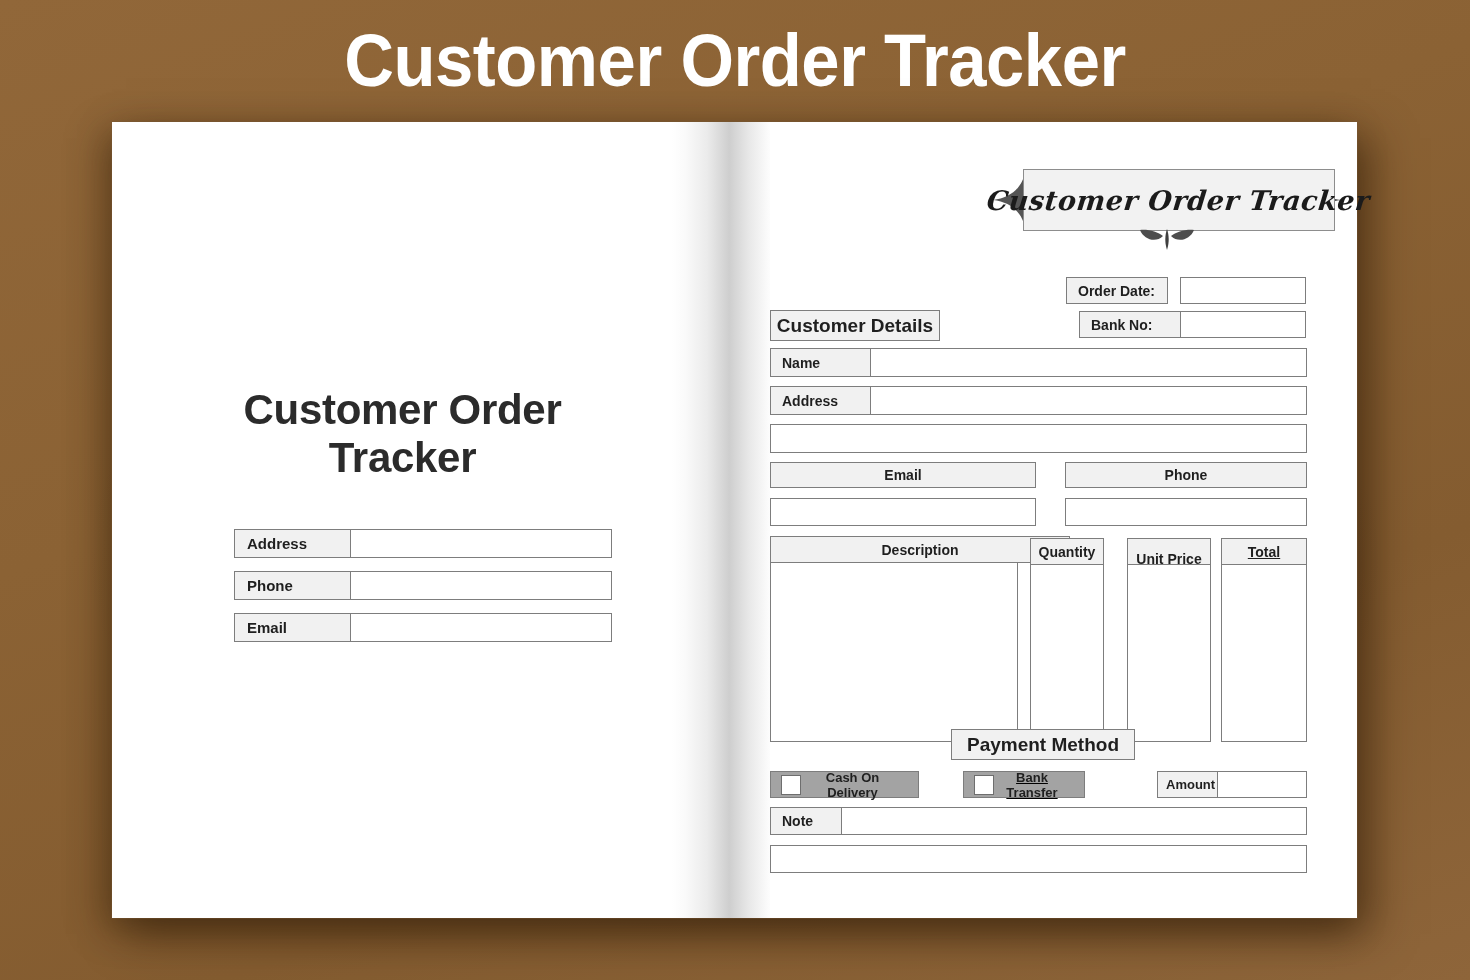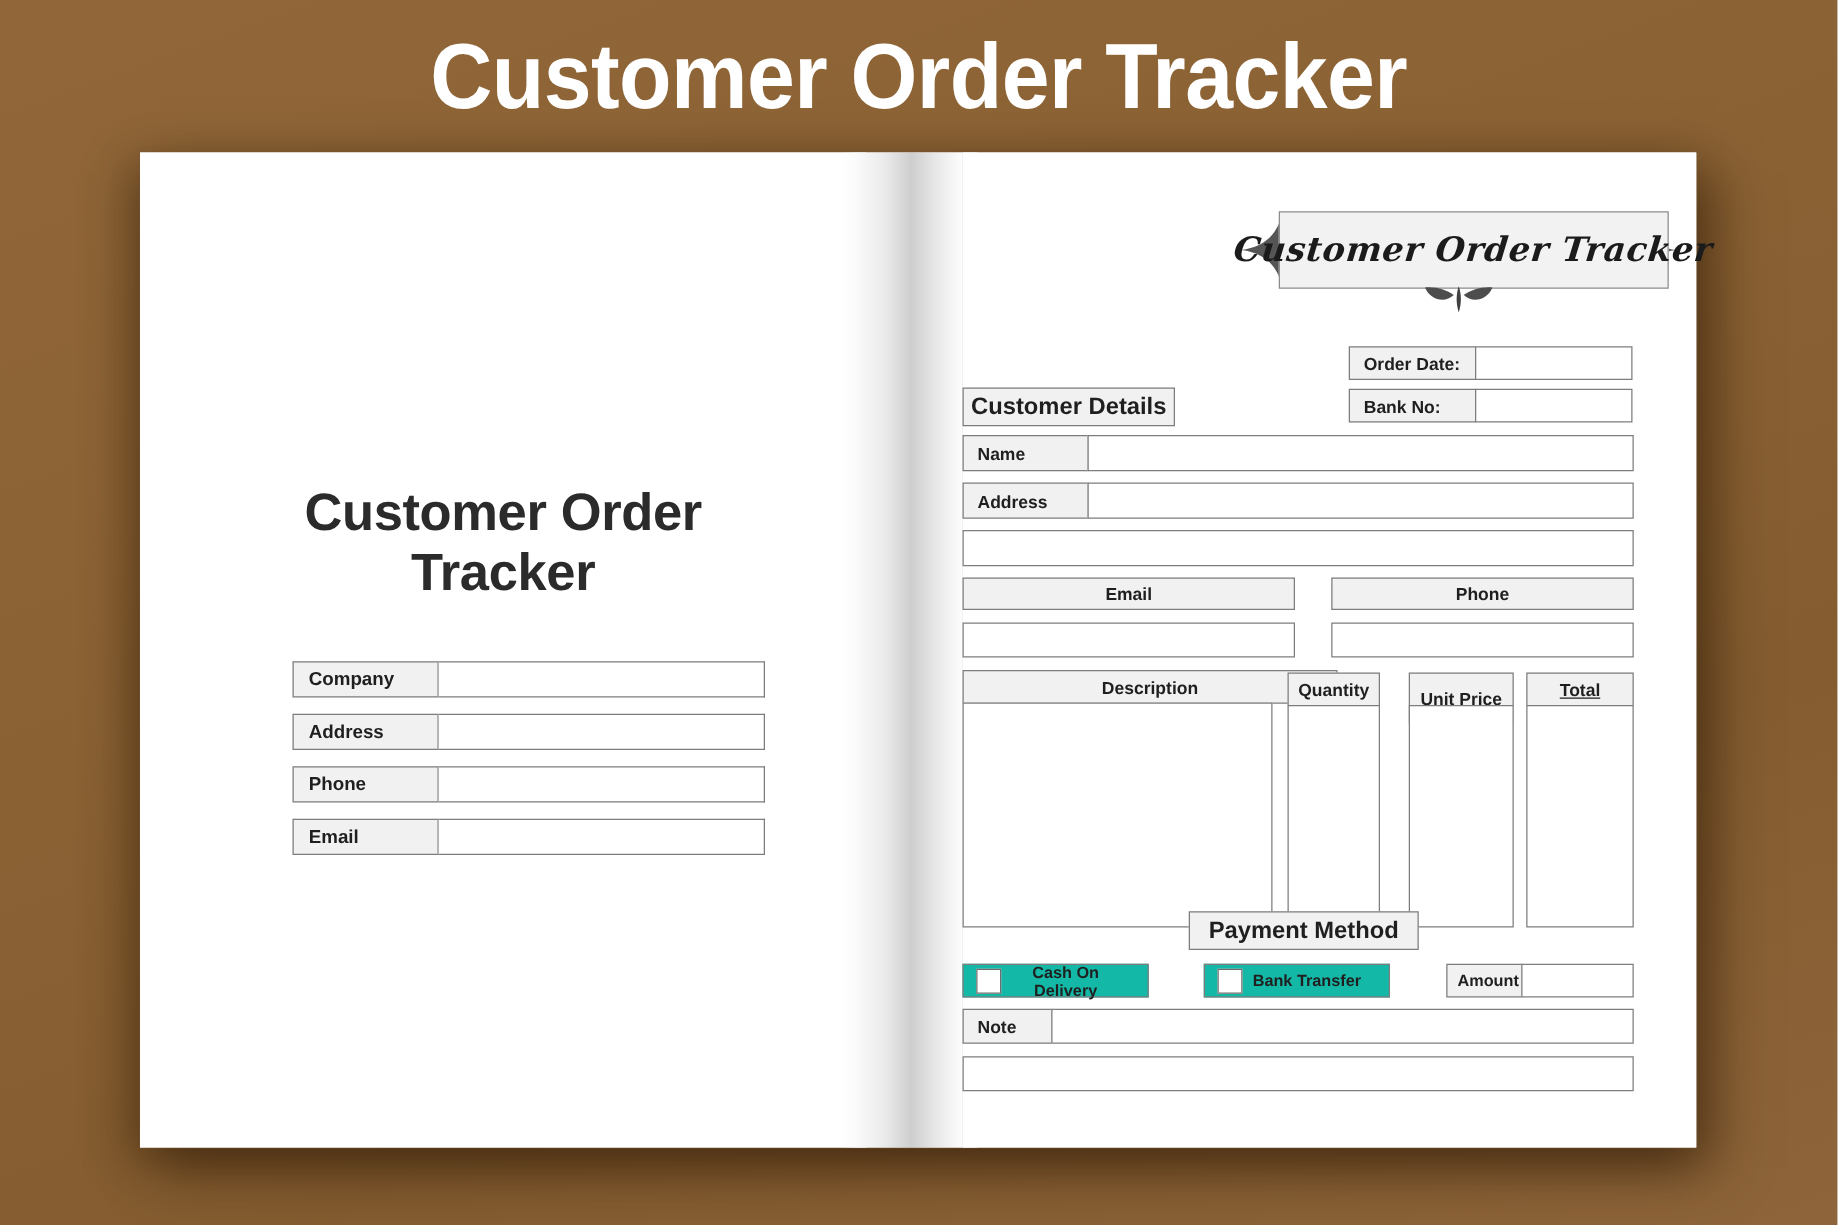--- a/index.html
+++ b/index.html
@@ -140,21 +140,21 @@
     position: absolute;
     border: 1px solid #7d7d7d;
     background: #f1f1f1;
     display: flex; align-items: center; justify-content: center;
     font-size: 19px; font-weight: bold; color: #1f1f1f;
   }
 
   .chk-wrap {
     position: absolute;
     border: 1px solid #7d7d7d;
-    background: #14b8a6;
+    background: #a3a3a3;
     display: flex; align-items: center;
   }
   .chk-box {
     width: 20px; height: 20px;
     border: 1px solid #6e6e6e;
     background: #ffffff;
     margin-left: 10px; flex: none;
   }
   .chk-lbl {
     flex: 1; text-align: center;
@@ -170,24 +170,20 @@
   <div class="app-title">Customer Order Tracker</div>
 
   <div class="book">
 
     <div class="page-left">
 
       <div class="cover-title">Customer Order Tracker</div>
 
       <div class="lp-form">
 
-        <div class="lp-row">
-          <div class="lp-label">Company</div>
-          <div class="lp-input"></div>
-        </div>
 
         <div class="lp-row">
           <div class="lp-label">Address</div>
           <div class="lp-input"></div>
         </div>
 
         <div class="lp-row">
           <div class="lp-label">Phone</div>
           <div class="lp-input"></div>
         </div>
@@ -218,21 +214,21 @@
           </div>
           <svg class="ornament" width="58" height="22" viewBox="0 0 58 22">
             <path d="M2 1 C6 11 18 14 25 7 C20 3 10 0 2 1 Z" fill="#4d4d4d"></path>
             <path d="M56 1 C52 11 40 14 33 7 C38 3 48 0 56 1 Z" fill="#4d4d4d"></path>
             <path d="M29 0 C31 6 31.5 13 29 21 C26.5 13 27 6 29 0 Z" fill="#3f3f3f"></path>
           </svg>
         </div>
 
         <div class="section-title" style="left:0px; top:188px; width:170px; height:31px;">Customer Details</div>
 
-        <div class="box shade lbl" style="left:309px; top:155px; width:102px; height:27px;">Order Date:</div>
+        <div class="box shade lbl" style="left:296px; top:155px; width:102px; height:27px;">Order Date:</div>
         <div class="box" style="left:410px; top:155px; width:126px; height:27px;"></div>
 
         <div class="box shade lbl" style="left:309px; top:189px; width:102px; height:27px;">Bank No:</div>
         <div class="box" style="left:410px; top:189px; width:126px; height:27px;"></div>
 
         <div class="box shade lbl" style="left:0px; top:226px; width:101px; height:29px;">Name</div>
         <div class="box" style="left:100px; top:226px; width:437px; height:29px;"></div>
 
         <div class="box shade lbl" style="left:0px; top:264px; width:101px; height:29px;">Address</div>
         <div class="box" style="left:100px; top:264px; width:437px; height:29px;"></div>
@@ -257,21 +253,21 @@
         <div class="box shade hdr" style="left:451px; top:416px; width:86px; height:27px;text-decoration:underline;">Total</div>
         <div class="box" style="left:451px; top:442px; width:86px; height:178px;"></div>
 
         <div class="section-title" style="left:181px; top:607px; width:184px; height:31px;">Payment Method</div>
 
         <div class="chk-wrap" style="left:0px; top:649px; width:149px; height:27px;">
           <span class="chk-box"></span>
           <span class="chk-lbl">Cash On Delivery</span>
         </div>
 
-        <div class="chk-wrap" style="left:193px; top:649px; width:149px; height:27px;">
+        <div class="chk-wrap" style="left:193px; top:649px; width:122px; height:27px;text-decoration:underline;">
           <span class="chk-box"></span>
           <span class="chk-lbl">Bank Transfer</span>
         </div>
 
         <div class="box shade lbl" style="left:387px; top:649px; width:61px; height:27px; padding-left:8px; font-size:13px;">Amount</div>
         <div class="box" style="left:447px; top:649px; width:90px; height:27px;"></div>
 
         <div class="box shade lbl" style="left:0px; top:685px; width:72px; height:28px;">Note</div>
         <div class="box" style="left:71px; top:685px; width:466px; height:28px;"></div>
 

